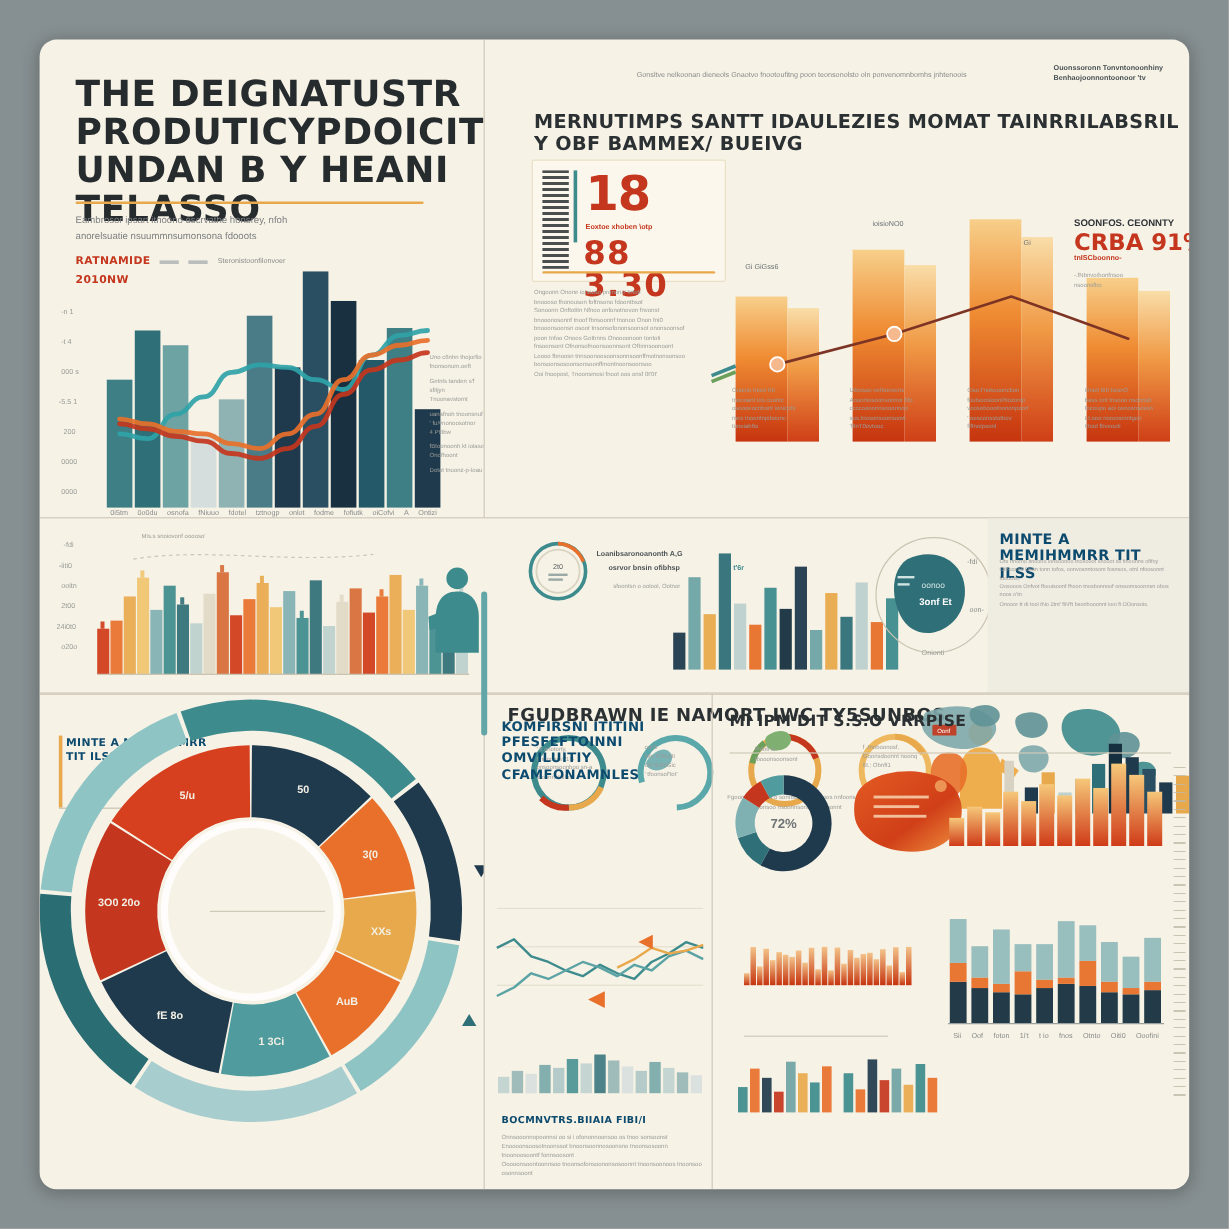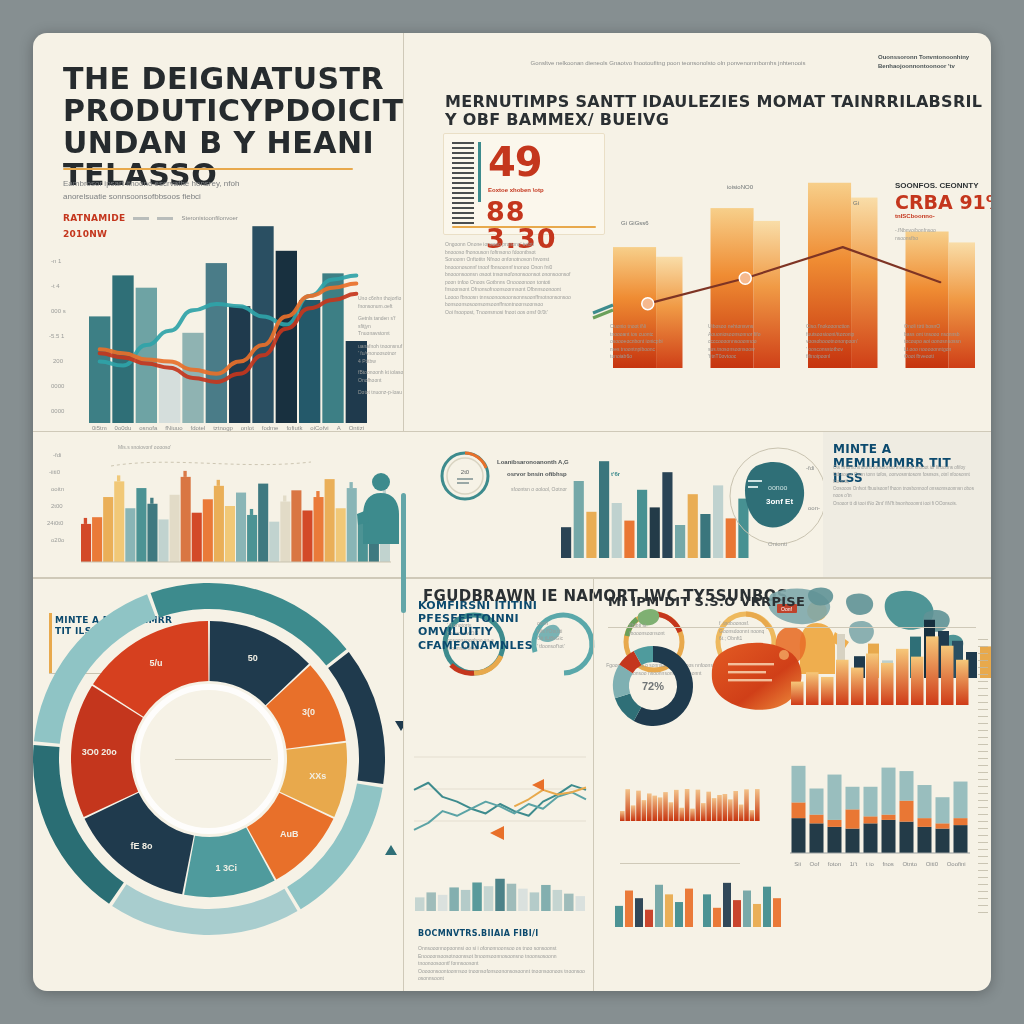--- a/index.html
+++ b/index.html
@@ -90,21 +90,21 @@
     <div class="micro blurtext" style="font-weight:700;color:#4a5355;">Benhaojoonnontoonoor 'tv</div>
   </div>
 
   <div class="panel" style="left:0;top:0;width:370px;height:398px;">
     <div class="head-xl" style="position:absolute;left:30px;top:30px;">THE DEIGNATUSTR</div>
     <div class="head-xl" style="position:absolute;left:30px;top:62px;">PRODUTICYPDOICITTY</div>
     <div class="head-xl" style="position:absolute;left:30px;top:94px;">UNDAN B Y HEANI TELASSO</div>
     <div class="accent-rule" style="position:absolute;left:30px;top:135px;width:290px;"></div>
 
     <div class="sub blurtext" style="position:absolute;left:30px;top:145px;">Eambrosor ipsart itnoono escrvathe honsrey, nfoh</div>
-    <div class="sub blurtext" style="position:absolute;left:30px;top:158px;">anorelsuatie sonnsoonsofbbsoos fiebci</div>
+    <div class="sub blurtext" style="position:absolute;left:30px;top:158px;">anorelsuatie nsuummnsumonsona fdooots</div>
 
     <div style="position:absolute;left:30px;top:180px;display:flex;align-items:center;gap:8px;">
       <span class="head-sm" style="color:#c4361d;font-size:9px;">Ratnamide</span>
       <span style="display:inline-block;width:16px;height:3px;background:#b9bdbb;"></span>
       <span style="display:inline-block;width:16px;height:3px;background:#b9bdbb;"></span>
       <span class="micro blurtext">Steronistoonfilonvoer</span>
     </div>
     <div class="head-sm" style="position:absolute;left:30px;top:196px;color:#c4361d;font-size:9px;">2010nw</div>
 
     <div style="position:absolute;left:16px;top:225px;width:40px;height:155px;">
@@ -168,21 +168,21 @@
     </div>
   </div>
 
   <div class="panel" style="left:392px;top:0;width:588px;height:398px;">
     <div class="head-md" style="position:absolute;left:20px;top:60px;width:540px;font-size:16px;">MERNUTIMPS SANTT IDAULEZIES MOMAT TAINRRILABSRIL Y OBF BAMMEX/ BUEIVG</div>
 
     <div class="callout" style="left:18px;top:100px;width:160px;height:100px;border-radius:2px;">
       <div style="position:absolute;left:8px;top:8px;width:22px;height:82px;
         background:repeating-linear-gradient(to bottom,#2b3033 0 2px,transparent 2px 5px);opacity:.85;"></div>
       <div style="position:absolute;left:34px;top:8px;width:3px;height:60px;background:#3d8b8d;"></div>
-      <div class="stat-big" style="position:absolute;left:44px;top:10px;">49</div>
+      <div class="stat-big" style="position:absolute;left:44px;top:10px;">18</div>
       <div class="micro blurtext" style="position:absolute;left:44px;top:52px;color:#c4361d;font-weight:700;">Eoxtoe xhoben \otp</div>
       <div class="stat-mid" style="position:absolute;left:42px;top:64px;">88 3.30</div>
       <div class="accent-rule" style="position:absolute;left:8px;top:92px;width:144px;"></div>
     </div>
 
     <div class="nano blurtext" style="position:absolute;left:20px;top:208px;width:150px;">
       Ongoonn Onone ionooso pronono' tntoti<br>
       bnoooso fhonouson  foftnsono  fdoontbsot<br>
       Sonoonn   Onftotitn  Nfnoo  onfonotnovon  fnvonst<br>
       bnooonosonnf tnoof fbnsoonnf tnonoo  Onon fni0<br>

